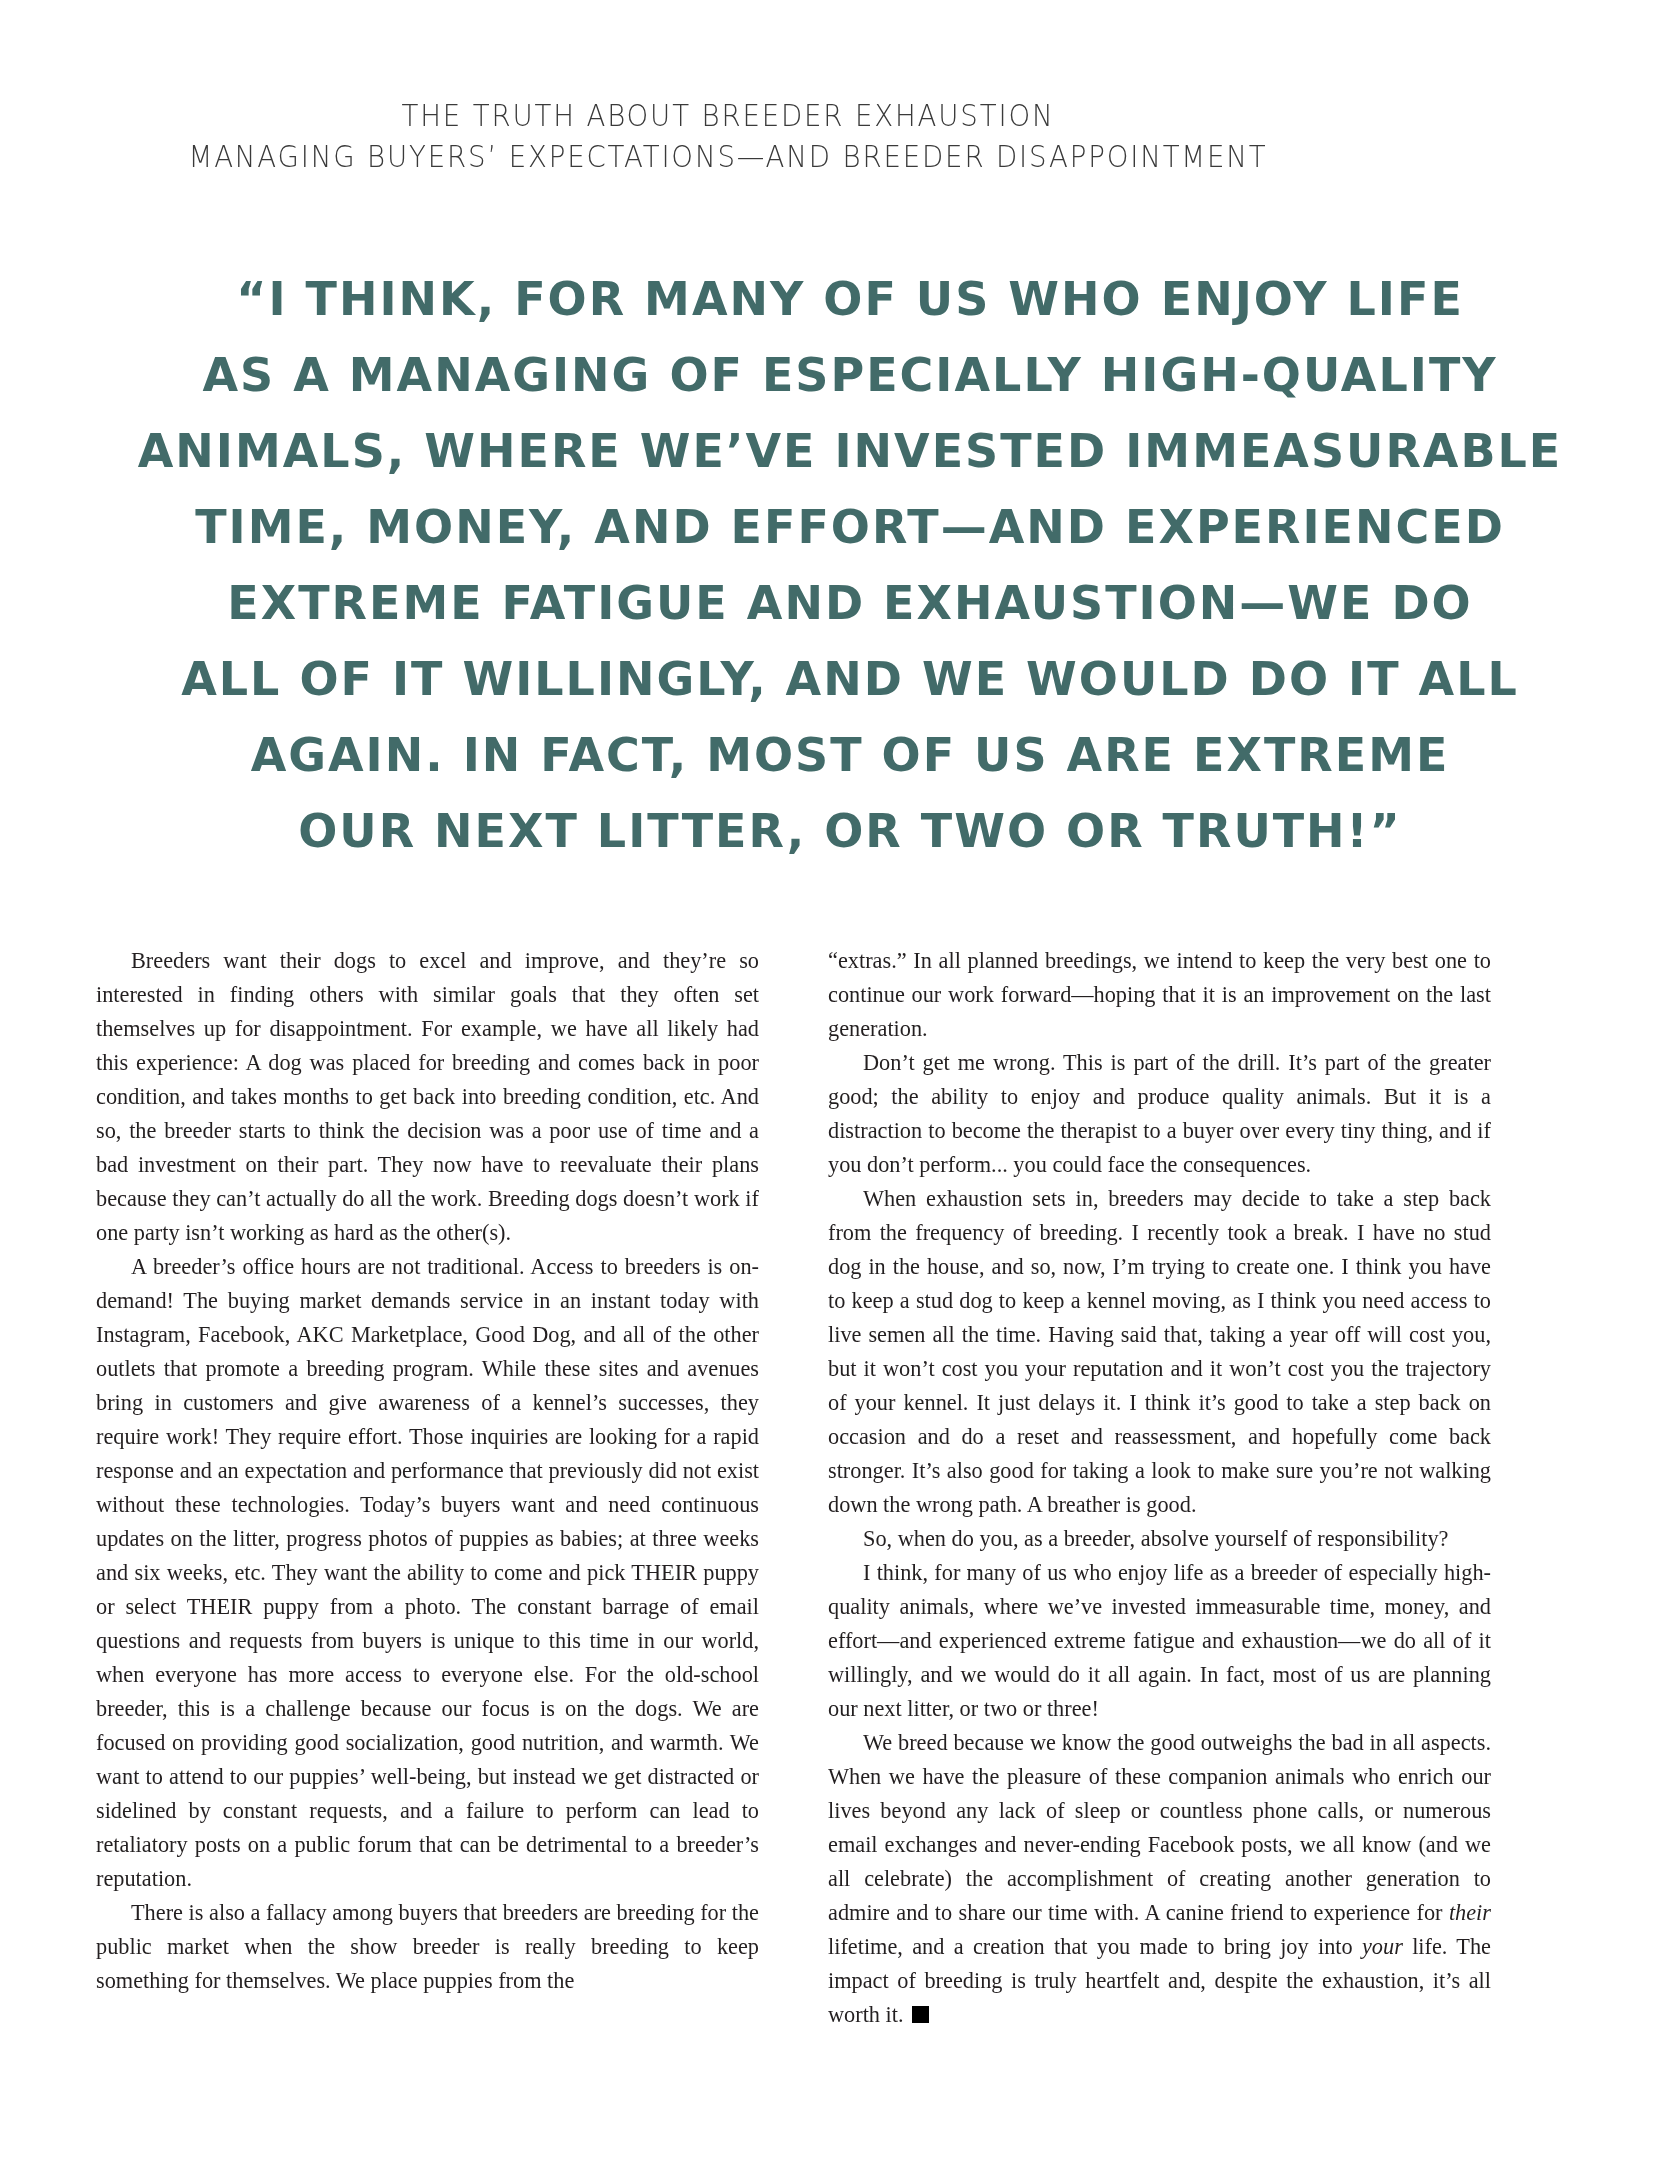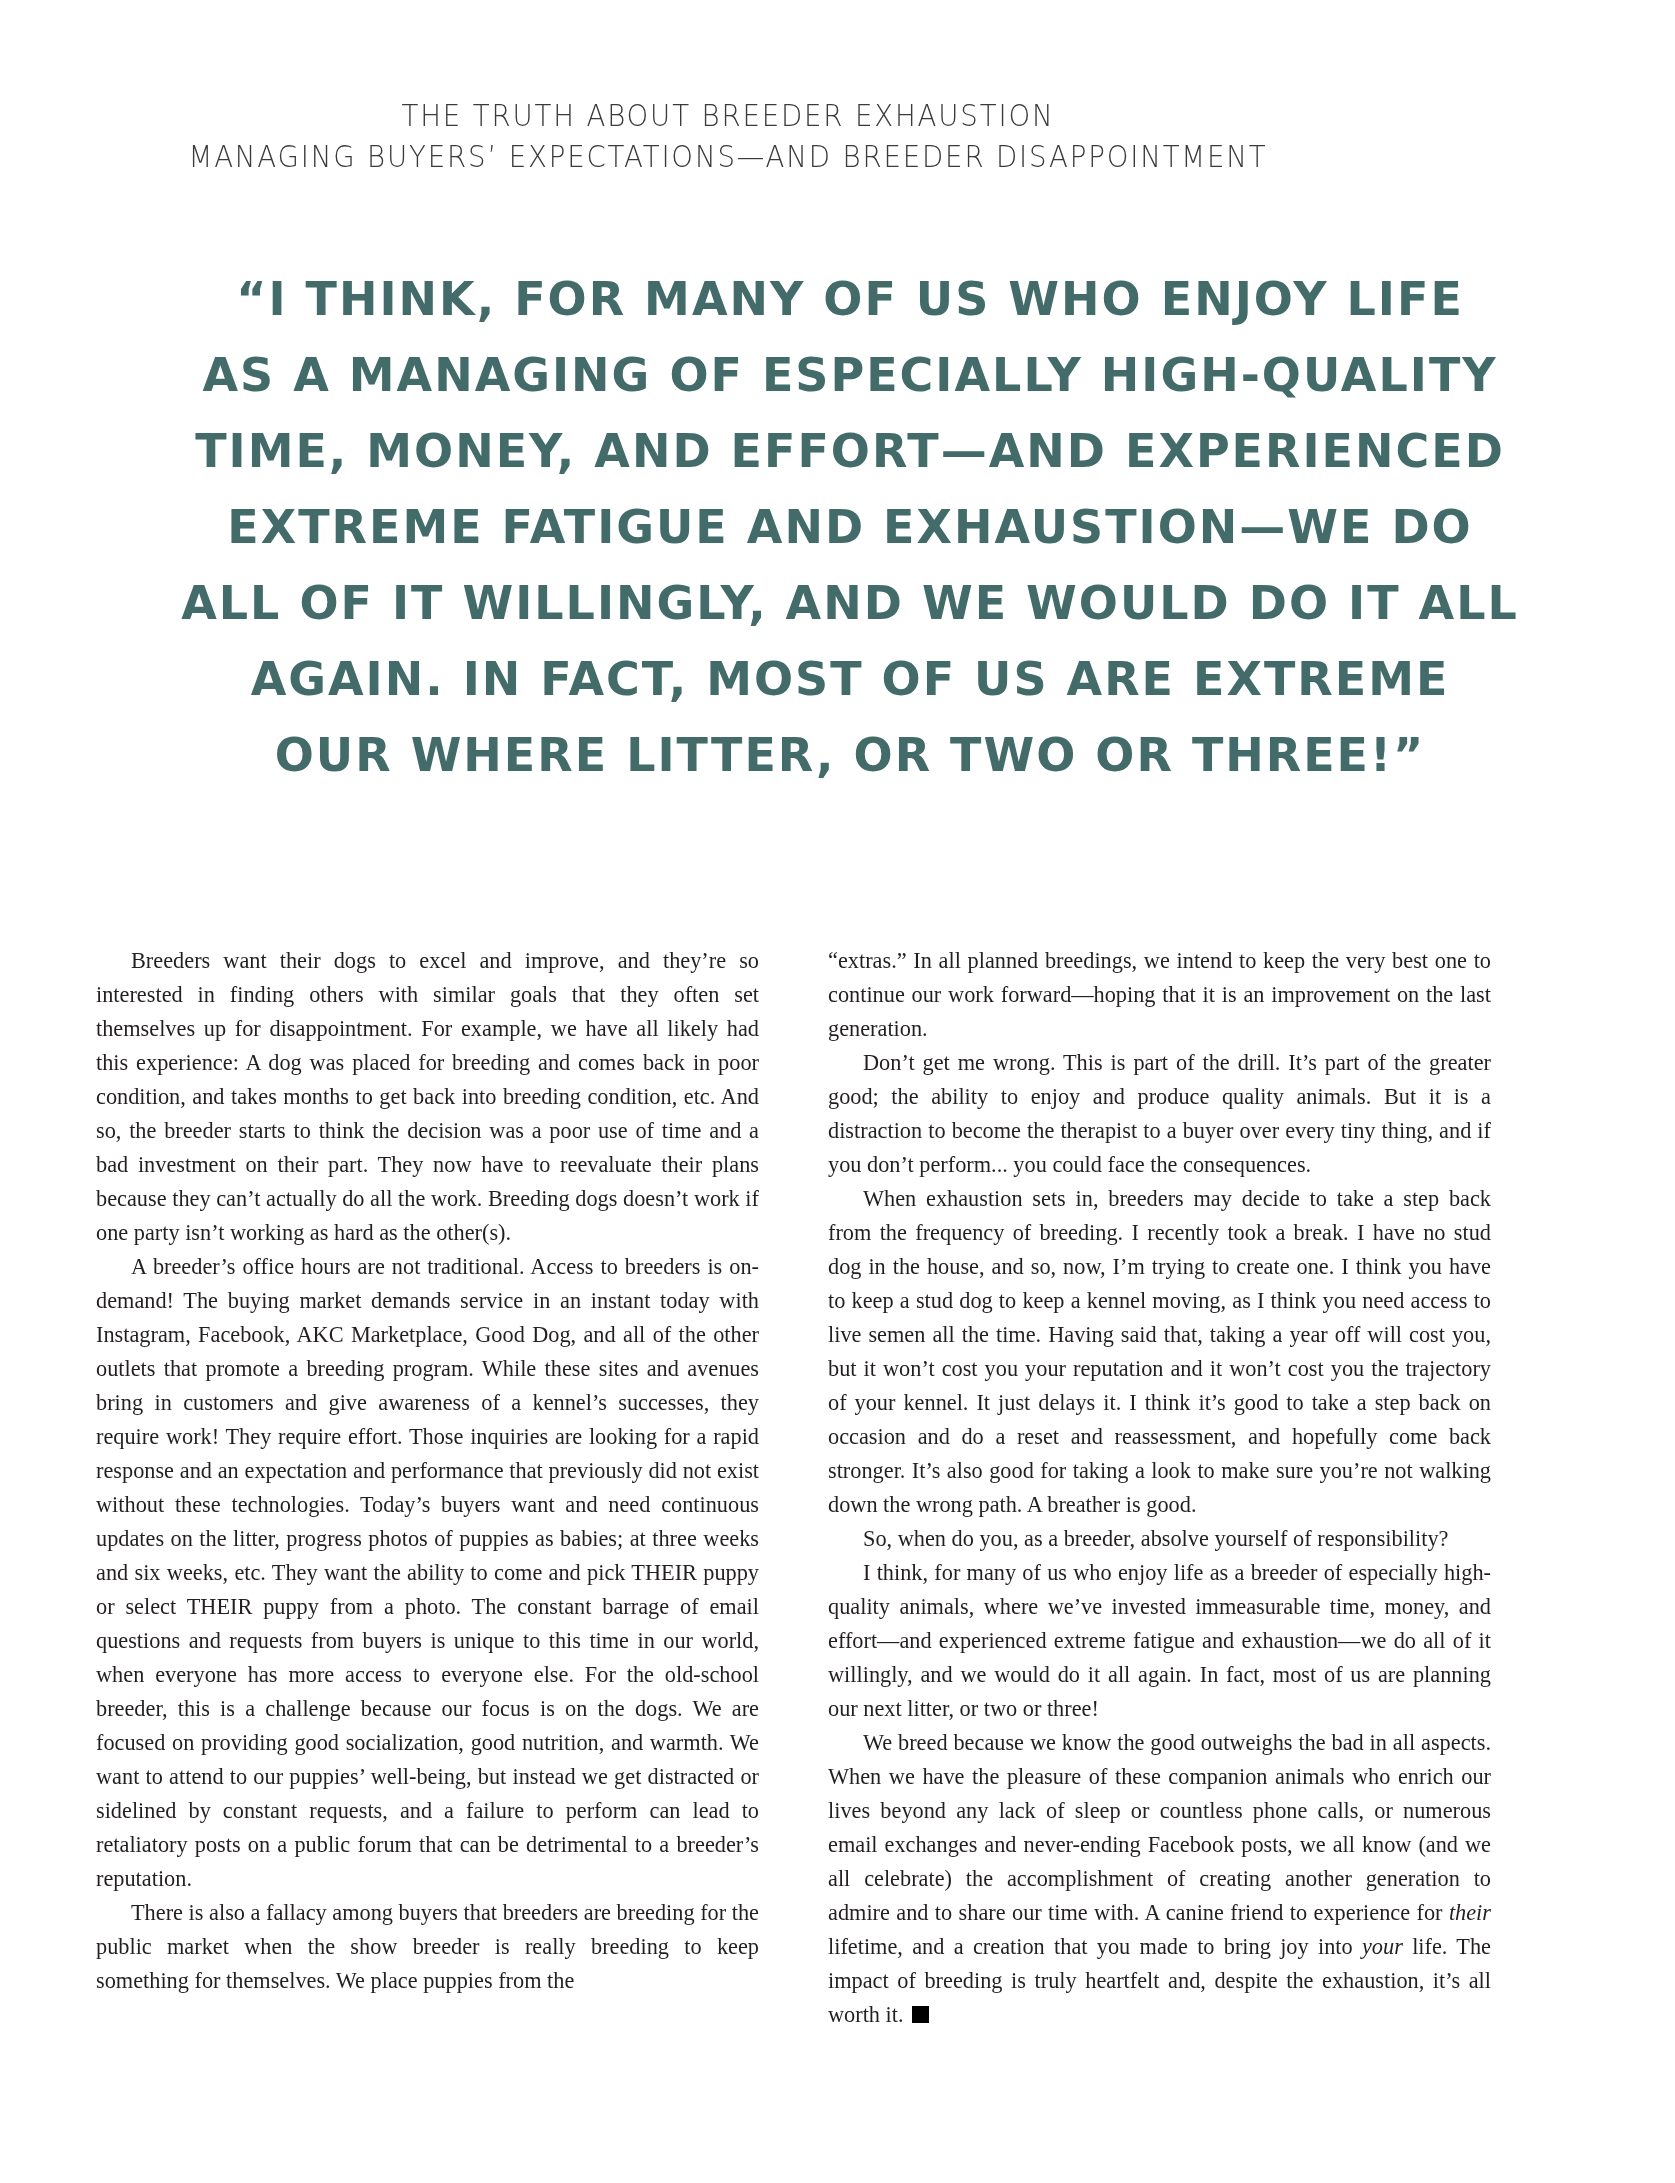--- a/index.html
+++ b/index.html
@@ -87,25 +87,26 @@
 <body>
 
 <header class="header">
   <span class="kicker">THE TRUTH ABOUT BREEDER EXHAUSTION</span>
   <span class="subtitle">MANAGING BUYERS’ EXPECTATIONS—AND BREEDER DISAPPOINTMENT</span>
 </header>
 
 <section class="pullquote">
   <span class="pq-line">“I THINK, FOR MANY OF US WHO ENJOY LIFE</span>
   <span class="pq-line">AS A MANAGING OF ESPECIALLY HIGH-QUALITY</span>
+  <span class="pq-line">ANIMALS, WHERE WE’VE INVESTED IMMEASURABLE</span>
   <span class="pq-line">TIME, MONEY, AND EFFORT—AND EXPERIENCED</span>
   <span class="pq-line">EXTREME FATIGUE AND EXHAUSTION—WE DO</span>
   <span class="pq-line">ALL OF IT WILLINGLY, AND WE WOULD DO IT ALL</span>
   <span class="pq-line">AGAIN. IN FACT, MOST OF US ARE EXTREME</span>
-  <span class="pq-line">OUR WHERE LITTER, OR TWO OR THREE!”</span>
+  <span class="pq-line">OUR NEXT LITTER, OR TWO OR TRUTH!”</span>
 </section>
 
 <main class="columns">
   <div class="col">
     <p>Breeders want their dogs to excel and improve, and they’re so interested in finding others with similar goals that they often set themselves up for disappointment. For example, we have all likely had this experience: A dog was placed for breeding and comes back in poor condition, and takes months to get back into breeding condition, etc. And so, the breeder starts to think the decision was a poor use of time and a bad investment on their part. They now have to reevaluate their plans because they can’t actually do all the work. Breeding dogs doesn’t work if one party isn’t working as hard as the other(s).</p>
     <p>A breeder’s office hours are not traditional. Access to breeders is on-demand! The buying market demands service in an instant today with Instagram, Facebook, AKC Marketplace, Good Dog, and all of the other outlets that promote a breeding program. While these sites and avenues bring in customers and give awareness of a kennel’s successes, they require work! They require effort. Those inquiries are looking for a rapid response and an expectation and performance that previously did not exist without these technologies. Today’s buyers want and need continuous updates on the litter, progress photos of puppies as babies; at three weeks and six weeks, etc. They want the ability to come and pick THEIR puppy or select THEIR puppy from a photo. The constant barrage of email questions and requests from buyers is unique to this time in our world, when everyone has more access to everyone else. For the old-school breeder, this is a challenge because our focus is on the dogs. We are focused on providing good socialization, good nutrition, and warmth. We want to attend to our puppies’ well-being, but instead we get distracted or sidelined by constant requests, and a failure to perform can lead to retaliatory posts on a public forum that can be detrimental to a breeder’s reputation.</p>
     <p>There is also a fallacy among buyers that breeders are breeding for the public market when the show breeder is really breeding to keep something for themselves. We place puppies from the</p>
   </div>
   <div class="col">
     <p class="no-indent">“extras.” In all planned breedings, we intend to keep the very best one to continue our work forward—hoping that it is an improvement on the last generation.</p>

